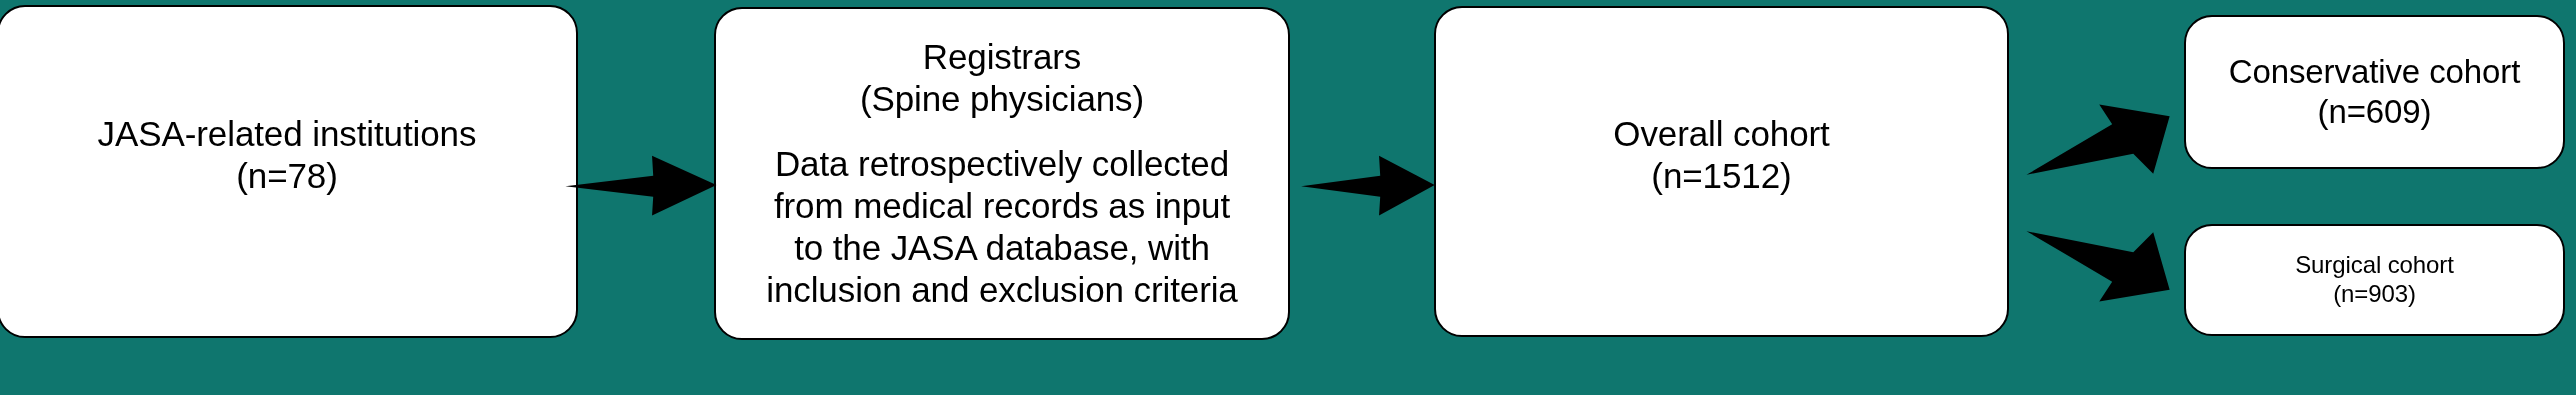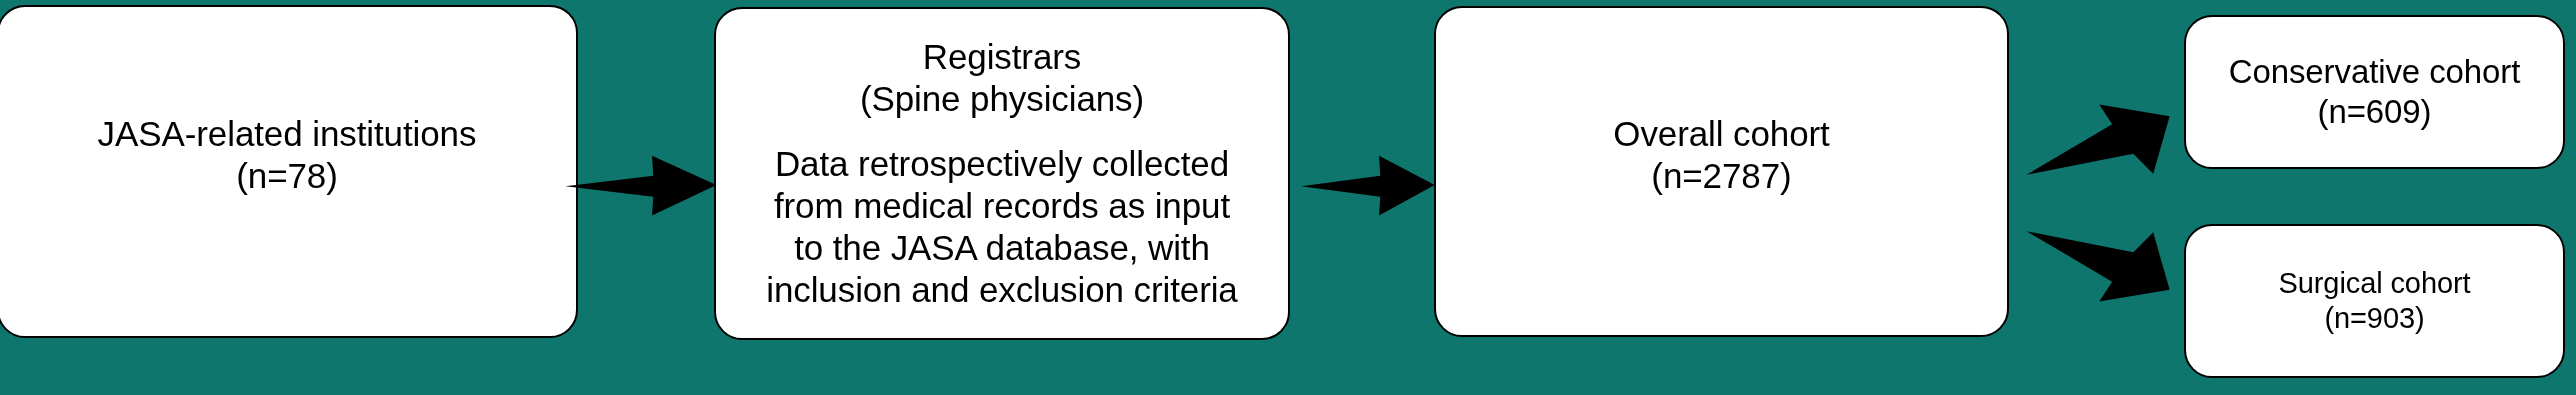--- a/index.html
+++ b/index.html
@@ -54,22 +54,22 @@
     left: 1434px; top: 5.9px; width: 575px; height: 331px;
     font-size: 35px;
     padding: 0 1.2px;
   }
   #node-conservative {
     left: 2184px; top: 14.7px; width: 381px; height: 154px;
     font-size: 33px;
     padding: 0 1.2px;
   }
   #node-surgical {
-    left: 2184px; top: 224px; width: 381px; height: 154px;
-    font-size: 29px;
+    left: 2184px; top: 224px; width: 381px; height: 112px;
+    font-size: 24px;
     padding: 0 1.2px;
   }
 
   .arrow-svg {
     position: absolute;
     overflow: visible;
   }
   #arrow-inst-to-reg { left: 565px; top: 144px; }
   #arrow-reg-to-overall { left: 1301px; top: 144px; }
   #arrow-overall-to-cons { left: 2024px; top: 88px; }
@@ -91,21 +91,21 @@
 (Spine physicians)</div>
     <div class="gap-md"></div>
     <div class="para">Data retrospectively collected
 from medical records as input
 to the JASA database, with
 inclusion and exclusion criteria</div>
   </div>
 
   <div class="node" id="node-overall">
     <div class="para">Overall cohort
-(n=2787)</div>
+(n=1512)</div>
     <div class="gap-lg"></div>
   </div>
 
   <div class="node" id="node-conservative">
     <div class="para">Conservative cohort
 (n=609)</div>
   </div>
 
   <div class="node" id="node-surgical">
     <div class="para">Surgical cohort

